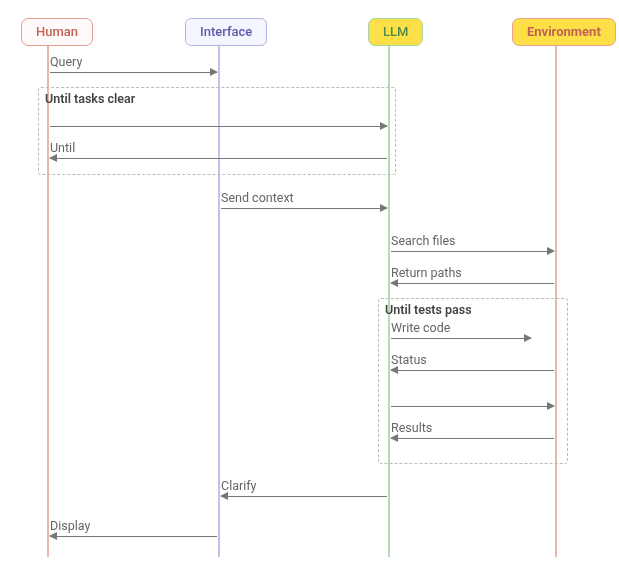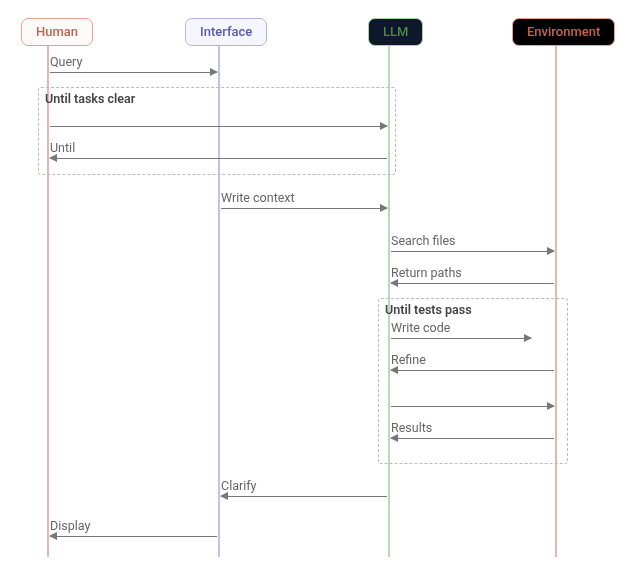--- a/index.html
+++ b/index.html
@@ -17,22 +17,22 @@
     position: absolute;
     padding: 4px 14px;
     border-radius: 7px;
     font-weight: 500;
     background: #fff;
     line-height: 18px;
     white-space: nowrap;
   }
   .human      { border: 1.5px solid #e9a193; color: #c26352; background:#fffafa; }
   .interface  { border: 1.5px solid #b3b3e6; color: #5a5aa8; background:#f5f5ff; }
-  .llm        { border: 1.5px solid #a6d4a6; color: #4a8a4a; background:#0f172a; }
-  .environment{ border: 1.5px solid #e9a193; color: #c26352; background:#000000; }
+  .llm        { border: 1.5px solid #a6d4a6; color: #4a8a4a; background:#fde047; }
+  .environment{ border: 1.5px solid #e9a193; color: #c26352; background:#fde047;font-weight:bold; }
 
   .lifeline { position:absolute; top:46px; width:2px; bottom:12px; }
   .ll-human { background:#e9b6ab; }
   .ll-interface { background:#c2c2e8; }
   .ll-llm { background:#b6dbb6; }
   .ll-env { background:#e9b6ab; }
 
   .msg {
     position:absolute;
     height: 22px;
@@ -73,21 +73,21 @@
     top:3px; left:6px;
     font-weight:600;
     font-size:12.5px;
     color:#444;
   }
 </style>
 </head>
 <body>
 
 <div class="participant human" style="left:21px; top:18px;">Human</div>
-<div class="participant interface" style="left:185px; top:18px;">Interface</div>
+<div class="participant interface" style="left:185px; top:18px;border-radius:6px;">Interface</div>
 <div class="participant llm" style="left:368px; top:18px;">LLM</div>
 <div class="participant environment" style="left:512px; top:18px;">Environment</div>
 
 <div class="lifeline ll-human" style="left:47px;"></div>
 <div class="lifeline ll-interface" style="left:218px;"></div>
 <div class="lifeline ll-llm" style="left:388px;"></div>
 <div class="lifeline ll-env" style="left:555px;"></div>
 
 <div class="msg arrow-right" style="left:50px; width:167px; top:56px;">
   <div class="label">Query</div>
@@ -101,21 +101,21 @@
 <div class="msg arrow-right" style="left:50px; width:337px; top:110px;">
   <div class="line"></div>
 </div>
 
 <div class="msg arrow-left" style="left:50px; width:337px; top:142px;">
   <div class="label">Until</div>
   <div class="line"></div>
 </div>
 
 <div class="msg arrow-right" style="left:221px; width:166px; top:192px;">
-  <div class="label">Write context</div>
+  <div class="label">Send context</div>
   <div class="line"></div>
 </div>
 
 <div class="msg arrow-right" style="left:391px; width:163px; top:235px;">
   <div class="label">Search files</div>
   <div class="line"></div>
 </div>
 
 <div class="msg arrow-left" style="left:391px; width:163px; top:267px;">
   <div class="label">Return paths</div>
@@ -125,21 +125,21 @@
 <div class="loopbox" style="left:378px; top:298px; width:188px; height:164px;">
   <div class="title">Until tests pass</div>
 </div>
 
 <div class="msg arrow-right" style="left:391px; width:140px; top:322px;">
   <div class="label">Write code</div>
   <div class="line"></div>
 </div>
 
 <div class="msg arrow-left" style="left:391px; width:163px; top:354px;">
-  <div class="label">Refine</div>
+  <div class="label">Status</div>
   <div class="line"></div>
 </div>
 
 <div class="msg arrow-right" style="left:391px; width:163px; top:390px;">
   <div class="line"></div>
 </div>
 
 <div class="msg arrow-left" style="left:391px; width:163px; top:422px;">
   <div class="label">Results</div>
   <div class="line"></div>

